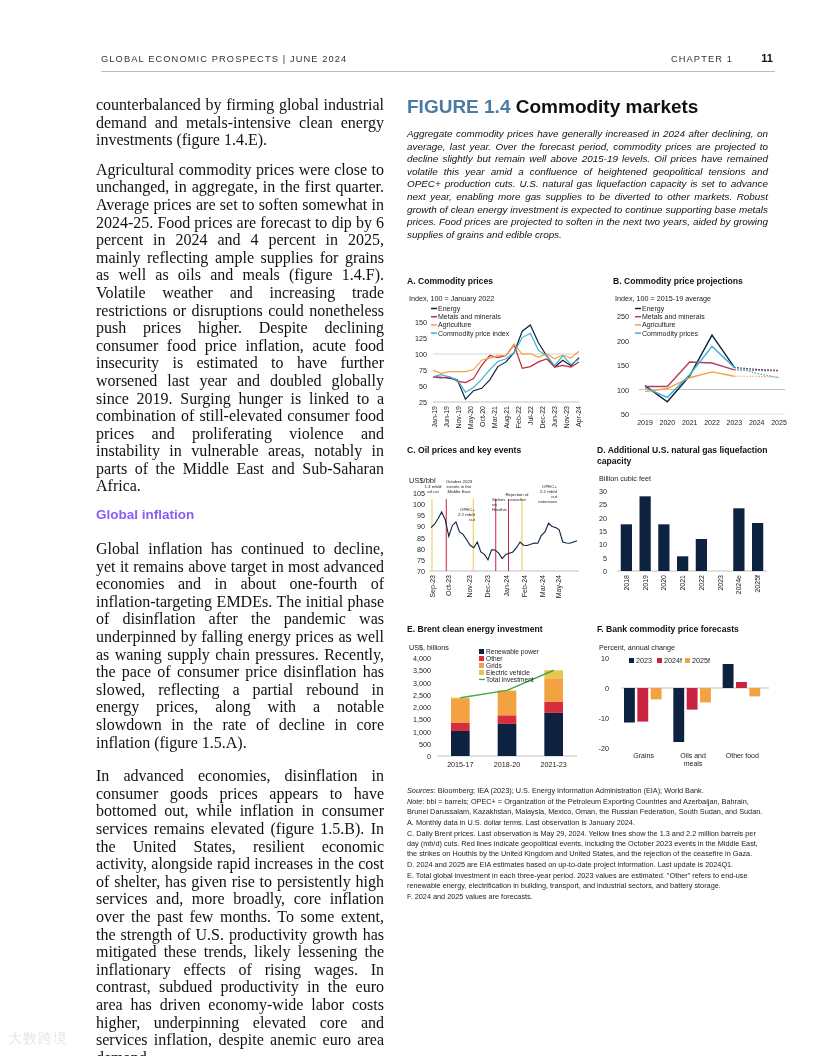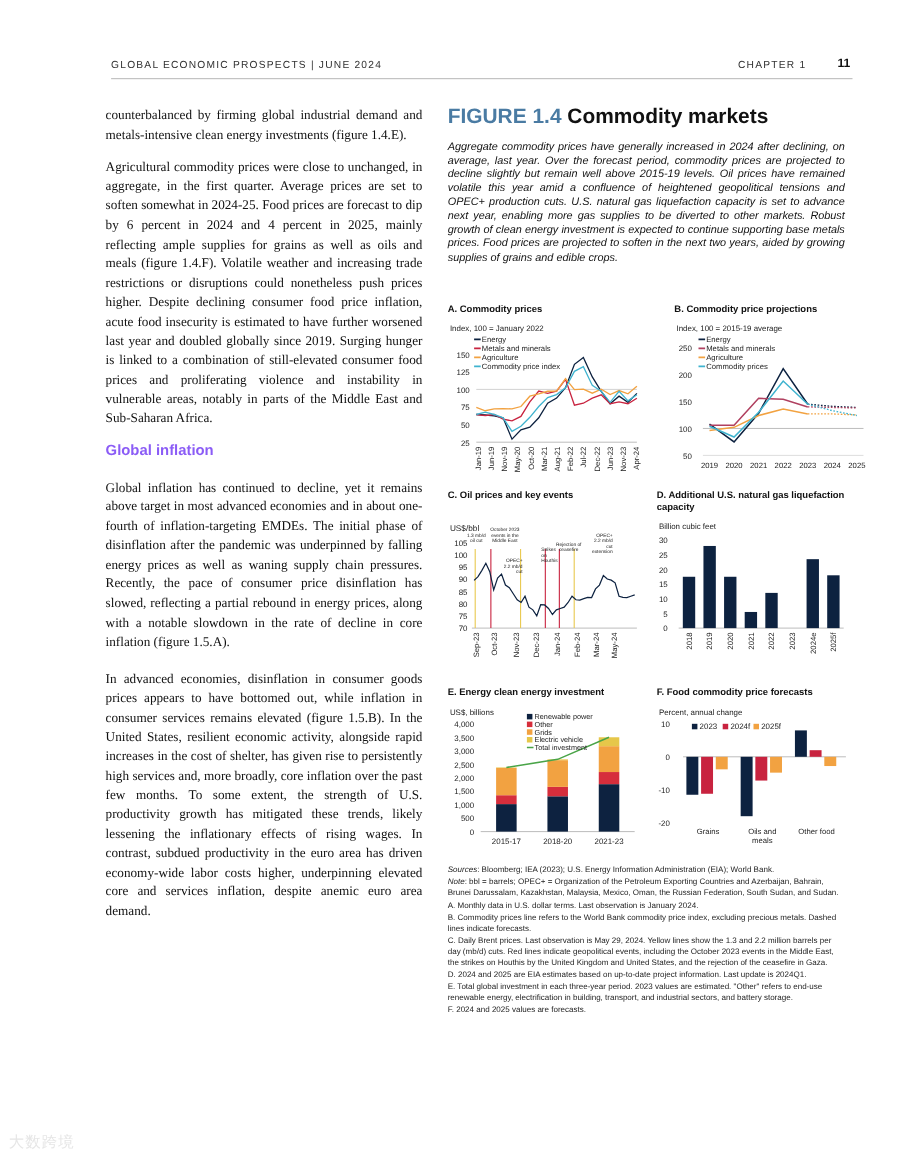--- a/index.html
+++ b/index.html
@@ -5,21 +5,21 @@
   * { box-sizing: border-box; margin: 0; padding: 0; }
   html, body { width: 816px; height: 1056px; background: #fff; overflow: hidden; }
   body { position: relative; font-family: "Liberation Serif", serif; color: #111; }
 
   .header { position: absolute; left: 101px; top: 52px; width: 674px; height: 20px; border-bottom: 1px solid #bdbdbd; }
   .header .left { position: absolute; left: 0; top: 2px; font-family: "Liberation Sans", sans-serif; font-size: 9.3px; letter-spacing: 1.1px; color: #333; }
   .header .chap { position: absolute; right: 42px; top: 2px; font-family: "Liberation Sans", sans-serif; font-size: 9.3px; letter-spacing: 1.1px; color: #333; }
   .header .pnum { position: absolute; right: 2px; top: 0px; font-family: "Liberation Sans", sans-serif; font-size: 11px; font-weight: bold; color: #111; }
 
   .left-col { position: absolute; left: 96px; top: 96px; width: 288px; }
-  .left-col p { font-size: 12px; line-height: 17.6px; text-align: justify; margin-bottom: 12px; }
+  .left-col p { font-size: 16px; line-height: 17.6px; text-align: justify; margin-bottom: 12px; }
   .left-col h2 { font-family: "Liberation Sans", sans-serif; font-weight: bold; font-size: 13.5px; color: #8b5cf6; margin: 12px 0 18px; }
 
   .right-col { position: absolute; left: 407px; top: 96px; width: 361px; font-family: "Liberation Sans", sans-serif; }
   .fig-title { font-size: 19px; font-weight: bold; margin-bottom: 10px; }
   .fig-title .num { color: #4a7ba3; }
   .fig-summary { font-style: italic; font-size: 9.9px; line-height: 12.6px; text-align: justify; color: #111; }
 
   .panel { position: absolute; width: 178px; font-family: "Liberation Sans", sans-serif; }
   .panel-title { font-size: 8.6px; font-weight: bold; line-height: 10.5px; color: #111; }
   .panel svg { position: absolute; left: 0; }
@@ -206,21 +206,21 @@
       <rect x="117.5" y="100" width="11.25" height="0" fill="#0d2240"></rect>
       <text x="0" y="0" font-size="7" text-anchor="end" transform="translate(125.625,104) rotate(-90)">2023</text>
       <rect x="136.25" y="37.333333333333336" width="11.25" height="62.666666666666664" fill="#0d2240"></rect>
       <text x="0" y="0" font-size="7" text-anchor="end" transform="translate(144.375,104) rotate(-90)">2024e</text>
       <rect x="155" y="52" width="11.25" height="48" fill="#0d2240"></rect>
       <text x="0" y="0" font-size="7" text-anchor="end" transform="translate(163.125,104) rotate(-90)">2025f</text>
     </svg>
 </div>
 
 <div class="panel" style="left:407px; top:624px; height:150px;">
-  <div class="panel-title">E. Energy clean energy investment</div>
+  <div class="panel-title">E. Brent clean energy investment</div>
   <svg id="svgE" width="178" height="140" style="top:14px">
       <text x="2" y="12" font-size="7.2">US$, billions</text>
       <text x="24" y="121" font-size="7.2" text-anchor="end">0</text>
       <text x="24" y="108.75" font-size="7.2" text-anchor="end">500</text>
       <text x="24" y="96.5" font-size="7.2" text-anchor="end">1,000</text>
       <text x="24" y="84.25" font-size="7.2" text-anchor="end">1,500</text>
       <text x="24" y="72" font-size="7.2" text-anchor="end">2,000</text>
       <text x="24" y="59.75" font-size="7.2" text-anchor="end">2,500</text>
       <text x="24" y="47.5" font-size="7.2" text-anchor="end">3,000</text>
       <text x="24" y="35.25" font-size="7.2" text-anchor="end">3,500</text>
@@ -249,21 +249,21 @@
       <rect x="72" y="25" width="5" height="5" fill="#f2a241"></rect>
       <text x="79" y="30" font-size="6.6">Grids</text>
       <rect x="72" y="32" width="5" height="5" fill="#e6c74a"></rect>
       <text x="79" y="37" font-size="6.6">Electric vehicle</text>
       <line x1="72" y1="41.5" x2="78" y2="41.5" stroke="#4aa448" stroke-width="1.3"></line>
       <text x="79" y="44" font-size="6.6">Total investment</text>
     </svg>
 </div>
 
 <div class="panel" style="left:597px; top:624px; height:150px;">
-  <div class="panel-title">F. Food commodity price forecasts</div>
+  <div class="panel-title">F. Bank commodity price forecasts</div>
   <svg id="svgF" width="178" height="140" style="top:14px">
       <text x="2" y="12" font-size="7.2">Percent, annual change</text>
       <text x="12" y="113" font-size="7.2" text-anchor="end">-20</text>
       <text x="12" y="83" font-size="7.2" text-anchor="end">-10</text>
       <text x="12" y="53" font-size="7.2" text-anchor="end">0</text>
       <text x="12" y="23" font-size="7.2" text-anchor="end">10</text>
       <line x1="24" y1="50" x2="172" y2="50" stroke="#999" stroke-width="0.6"></line>
       <rect x="27" y="50" width="10.853333333333333" height="34.5" fill="#0d2240"></rect>
       <rect x="40.35333333333333" y="50" width="10.853333333333333" height="33.599999999999994" fill="#c8233f"></rect>
       <rect x="53.70666666666666" y="50" width="10.853333333333333" height="11.399999999999999" fill="#f2a241"></rect>
@@ -283,20 +283,19 @@
       <text x="67" y="25" font-size="7.2">2024f</text>
       <rect x="88" y="20" width="5" height="5" fill="#f2a241"></rect>
       <text x="95" y="25" font-size="7.2">2025f</text>
     </svg>
 </div>
 
 <div class="notes">
   <div><i>Sources</i><span>: Bloomberg; IEA (2023); U.S. Energy Information Administration (EIA); World Bank.</span></div>
   <div><i>Note</i><span>: bbl = barrels; OPEC+ = Organization of the Petroleum Exporting Countries and Azerbaijan, Bahrain, Brunei Darussalam, Kazakhstan, Malaysia, Mexico, Oman, the Russian Federation, South Sudan, and Sudan.</span></div>
   <div>A. Monthly data in U.S. dollar terms. Last observation is January 2024.</div>
-  <div>B. Commodity prices line refers to the World Bank commodity price index, excluding precious metals. Dashed lines indicate forecasts.</div>
   <div>C. Daily Brent prices. Last observation is May 29, 2024. Yellow lines show the 1.3 and 2.2 million barrels per day (mb/d) cuts. Red lines indicate geopolitical events, including the October 2023 events in the Middle East, the strikes on Houthis by the United Kingdom and United States, and the rejection of the ceasefire in Gaza.</div>
   <div>D. 2024 and 2025 are EIA estimates based on up-to-date project information. Last update is 2024Q1.</div>
   <div>E. Total global investment in each three-year period. 2023 values are estimated. "Other" refers to end-use renewable energy, electrification in building, transport, and industrial sectors, and battery storage.</div>
   <div>F. 2024 and 2025 values are forecasts.</div>
 </div>
 
 <div class="watermark">大数跨境</div>
 
 </body></html>

